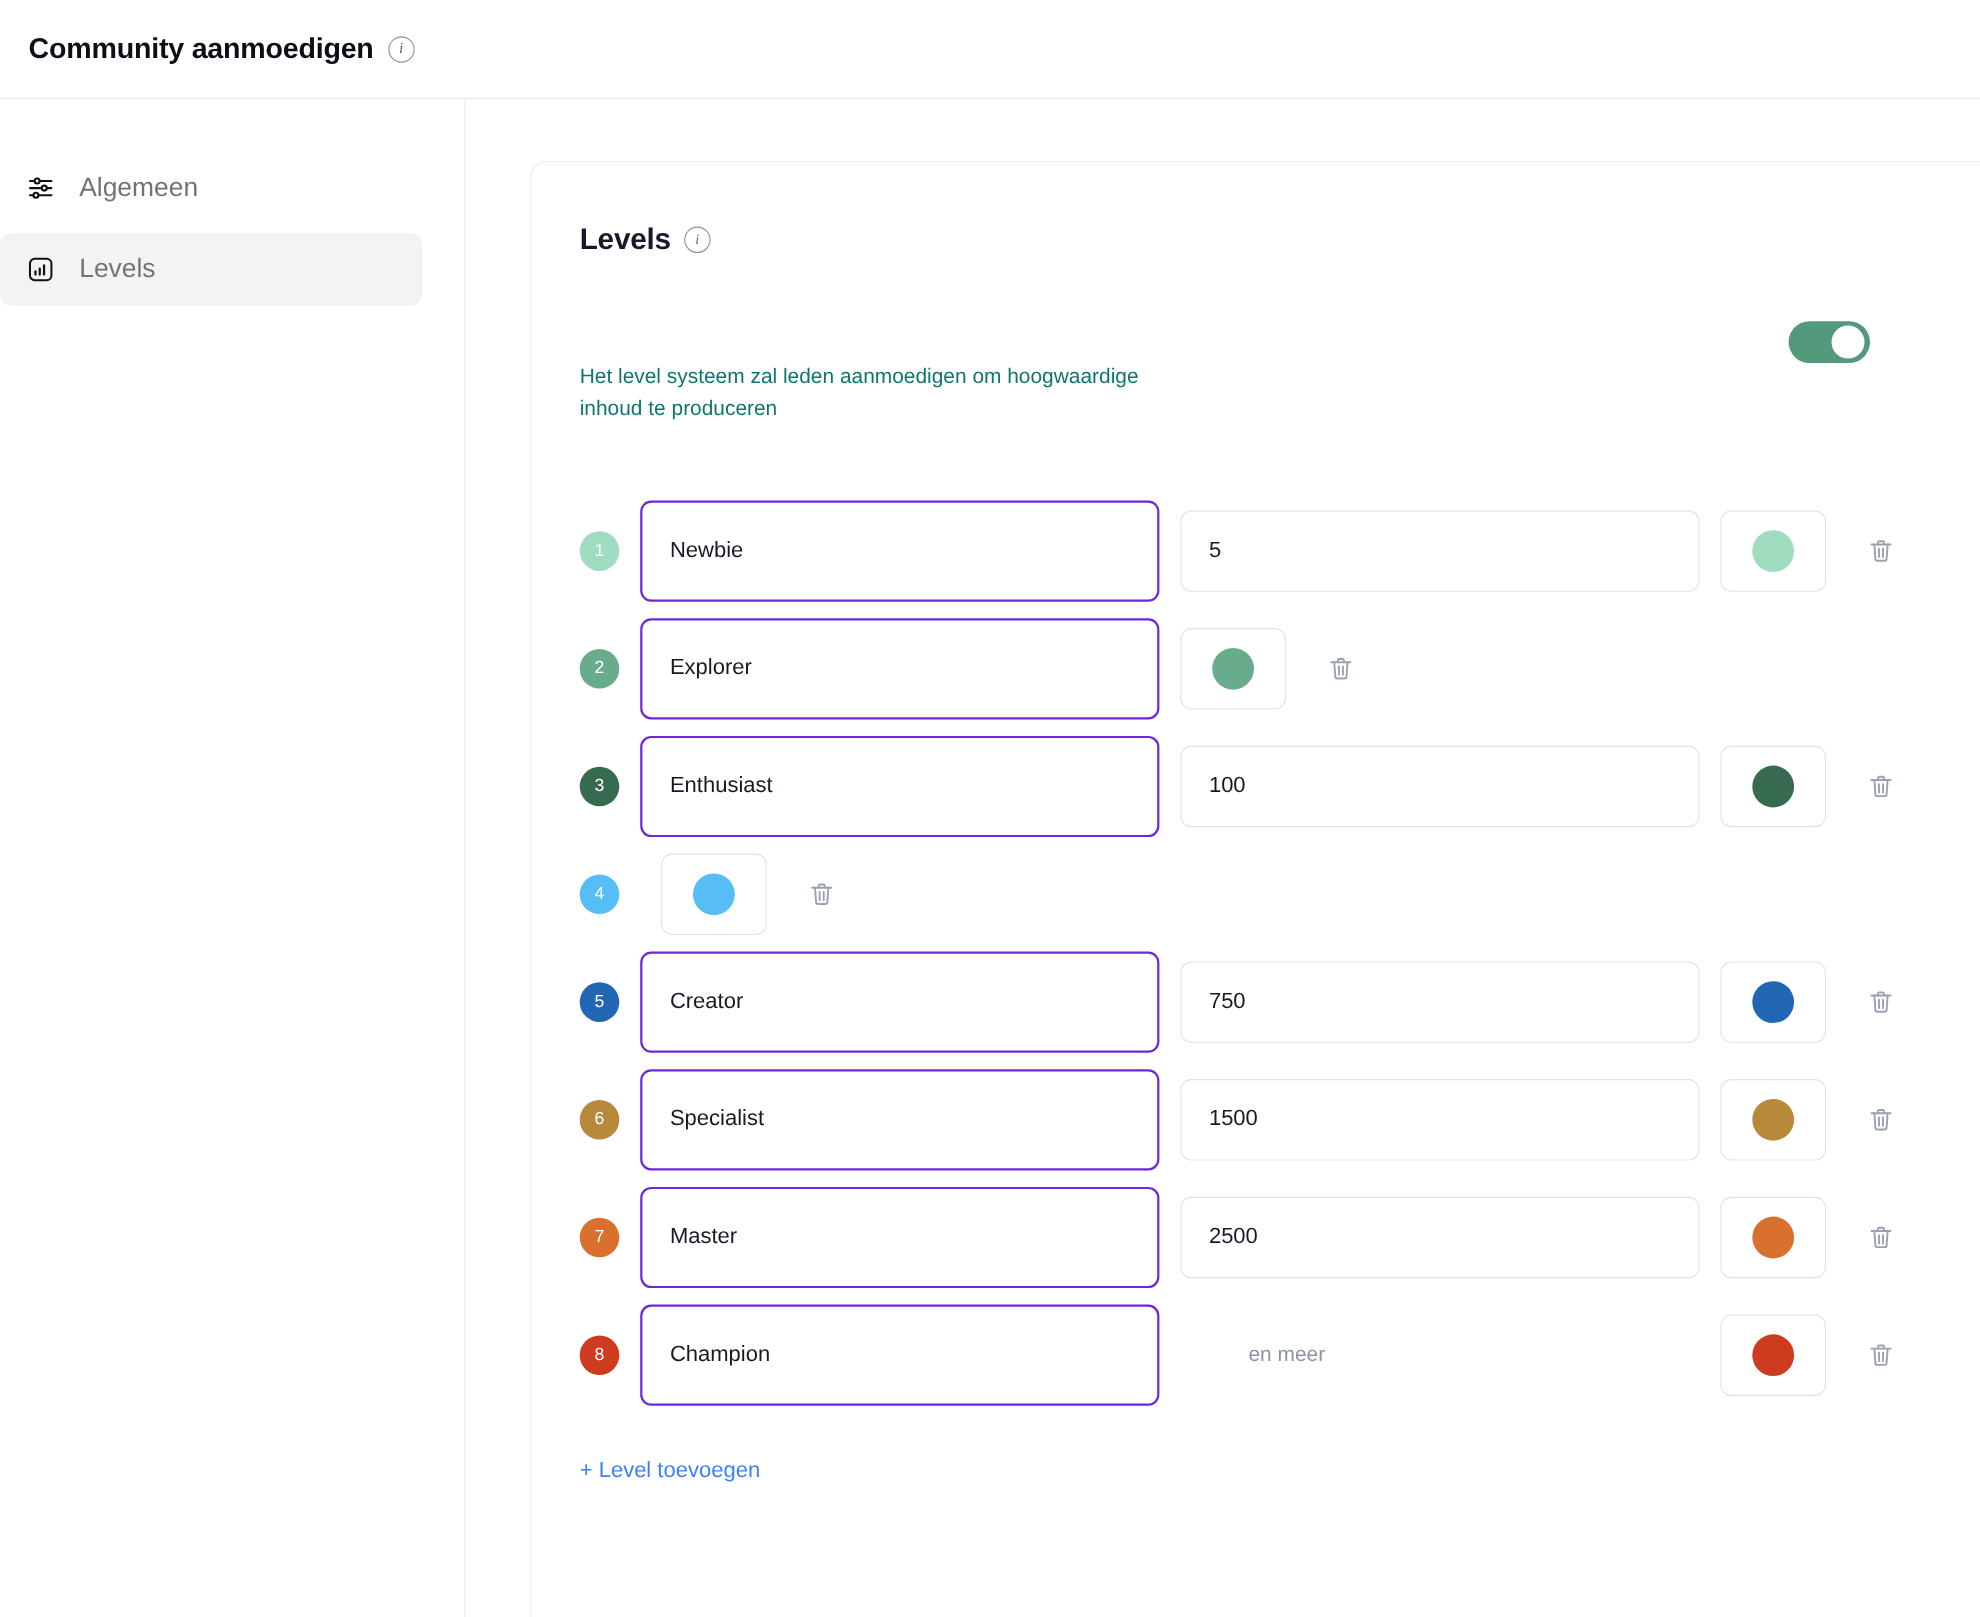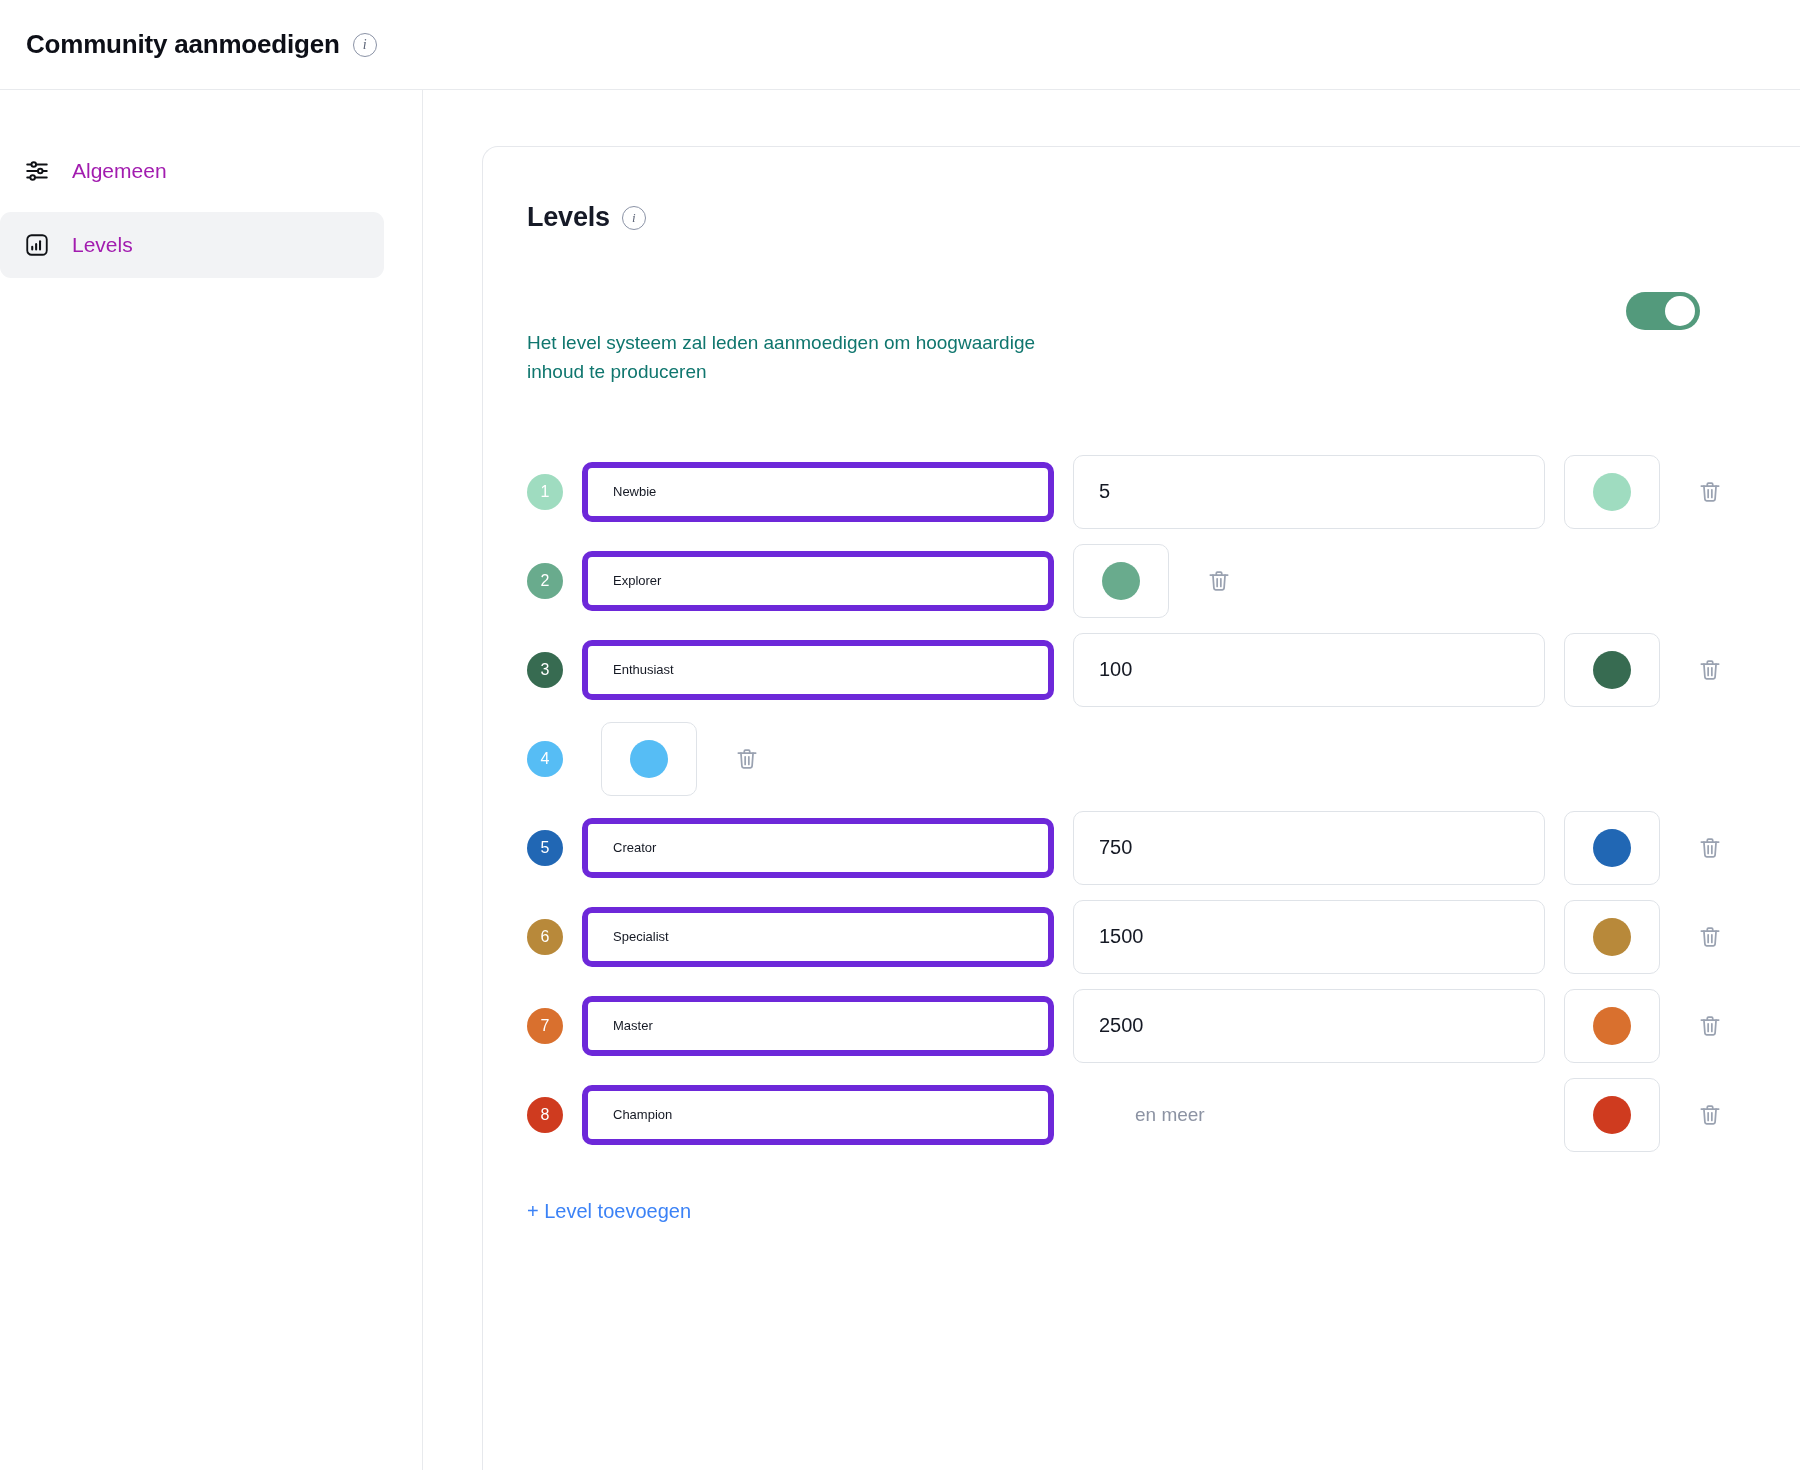--- a/index.html
+++ b/index.html
@@ -62,22 +62,22 @@
     align-items: center;
     gap: 22px;
     height: 66px;
     padding-left: 24px;
     border-radius: 11px;
     cursor: pointer;
     margin-bottom: 8px;
   }
   .nav-item.active { background: #f2f3f5; }
   .nav-label {
-    font-size: 21px;
-    color: #a21caf;
+    font-size: 24px;
+    color: #737373;
   }
   .nav-icon { width: 26px; height: 26px; flex: none; display:block; }
 
   
   .main {
     flex: 1;
     padding: 56px 0 0 59px;
     min-width: 0;
   }
   .card {
@@ -148,25 +148,25 @@
     flex: none;
     color: #ffffff;
     font-size: 16px;
     display: flex;
     align-items: center;
     justify-content: center;
     margin-right: 19px;
   }
   .name-input {
     width: 472px;
-    height: 60px;
-    border: 6px solid #6d28d9;
+    height: 92px;
+    border: 2px solid #6d28d9;
     border-radius: 10px;
     padding: 0 25px;
-    font-size: 13px;
+    font-size: 20px;
     color: #151924;
     font-family: inherit;
     background: #fff;
     outline: none;
   }
   .pts-input {
     width: 472px;
     height: 74px;
     border: 1px solid #dfe3e8;
     border-radius: 10px;

